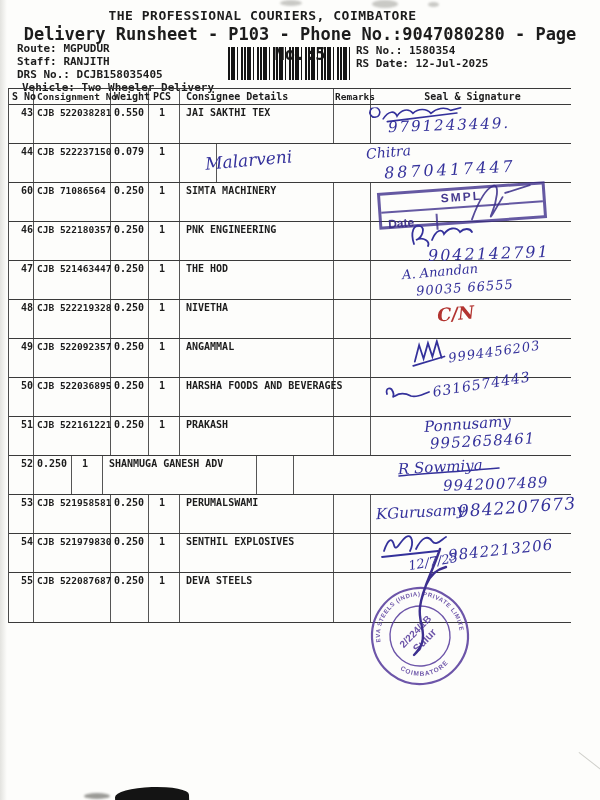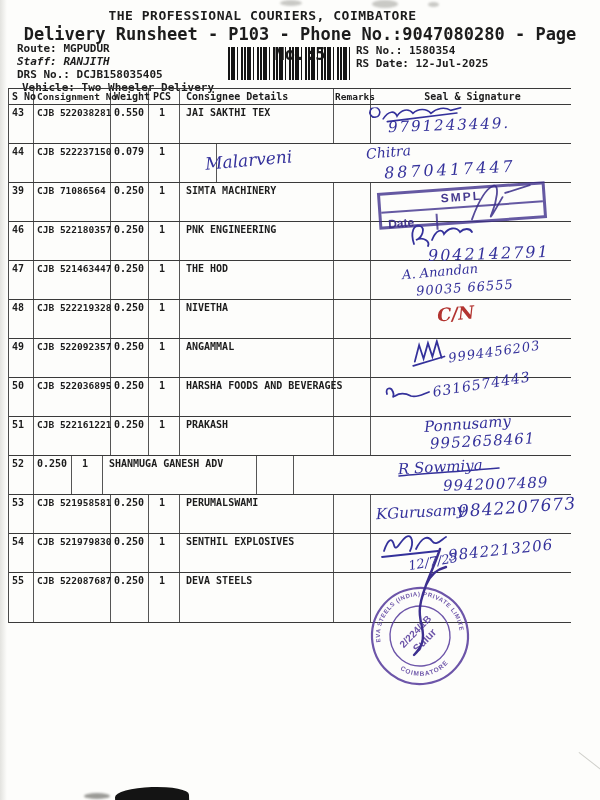--- a/index.html
+++ b/index.html
@@ -15,21 +15,21 @@
         background:repeating-linear-gradient(90deg,#151515 0px,#151515 2px,transparent 2px,transparent 3px,
         #151515 3px,#151515 7px,transparent 7px,transparent 9px,#151515 9px,#151515 10px,transparent 10px,transparent 13px,
         #151515 13px,#151515 15px,transparent 15px,transparent 16px);}
   
   .tbl{position:absolute;left:8px;top:88px;width:562px;border-top:1px solid #3a3a3a;border-left:1px solid #4a4a4a;}
   .trow{display:flex;height:39px;border-bottom:1px solid #3a3a3a;box-sizing:border-box;}
   .trow.hdr{height:16px;}
   .trow.tall{height:50px;}
   .c{box-sizing:border-box;border-right:1px solid #555;padding:2px 0 0 3px;font-size:10px;font-weight:bold;
      white-space:nowrap;overflow:visible;}
-  .c1{width:25px;} .c2{width:77px;font-size:9.5px;} .c3{width:38px;} .c4{width:31px;padding-left:10px;}
+  .c1{width:25px;text-align:right;} .c2{width:77px;font-size:9.5px;} .c3{width:38px;} .c4{width:31px;padding-left:10px;}
   .c5{width:154px;padding-left:6px;} .c6{width:37px;font-size:9.5px;padding-left:1px;} .c7{width:200px;border-right:none;text-align:center;}
   
   .hw{position:absolute;font-family:"DejaVu Serif",serif;font-style:italic;color:#34319b;white-space:nowrap;z-index:5;}
   .scrib{position:absolute;z-index:5;}
   .redmark{color:#b23430;font-weight:bold;}
   
   .smpl{position:absolute;left:378px;top:187px;width:168px;height:37px;border:3px solid rgba(62,48,140,.8);
         transform:rotate(-4deg);z-index:4;box-sizing:border-box;}
   .smpl-top{height:16px;border-bottom:2px solid rgba(62,48,140,.8);text-align:center;
         font-family:"Liberation Sans",sans-serif;font-weight:bold;color:rgba(55,42,135,.92);font-size:12px;letter-spacing:2px;}
@@ -52,21 +52,21 @@
   <div class="smudge" style="left:372px;top:0;width:26px;height:8px;"></div>
   <div class="smudge" style="left:428px;top:2px;width:11px;height:5px;"></div>
 
   <div class="doc-title print">THE PROFESSIONAL COURIERS, COIMBATORE</div>
   <div class="doc-subtitle print">Delivery Runsheet - P103 - Phone No.:9047080280 - Page No.:5</div>
 
   <div class="meta-line" style="left:17px;top:42px;">
     <span>Route:</span>
     <span>MGPUDUR</span>
   </div>
-  <div class="meta-line" style="left:17px;top:55px;font-style:italic;">
+  <div class="meta-line" style="left:17px;top:55px;">
     <span>Staff:</span>
     <span>RANJITH</span>
   </div>
   <div class="meta-line" style="left:17px;top:68px;">
     <span>DRS No.:</span>
     <span>DCJB158035405</span>
   </div>
   <div class="meta-line" style="left:22px;top:81px;">
     <span>Vehicle:</span>
     <span>Two Wheeler Delivery</span>
@@ -105,21 +105,21 @@
     </div>
     <div class="trow">
       <div class="c c1">44</div>
       <div class="c c2">CJB 522237150</div>
       <div class="c c3">0.079</div>
       <div class="c c4">1</div>
       <div class="c c6"></div>
       <div class="c c7"></div>
     </div>
     <div class="trow">
-      <div class="c c1">39</div>
+      <div class="c c1">60</div>
       <div class="c c2">CJB 71086564</div>
       <div class="c c3">0.250</div>
       <div class="c c4">1</div>
       <div class="c c5">SIMTA MACHINERY</div>
       <div class="c c6"></div>
       <div class="c c7"></div>
     </div>
     <div class="trow">
       <div class="c c1">46</div>
       <div class="c c2">CJB 522180357</div>

